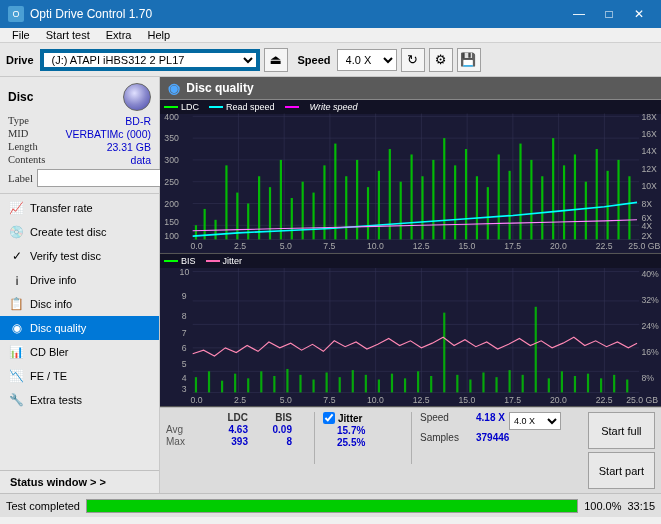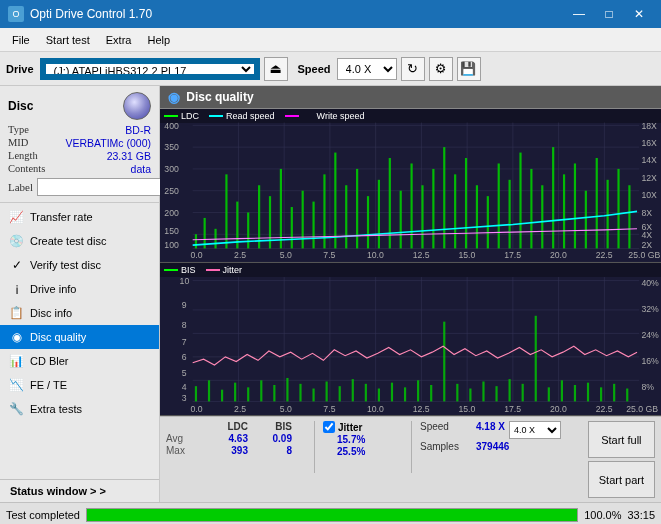--- a/index.html
+++ b/index.html
@@ -6,27 +6,27 @@
     body { font-family: 'Segoe UI', Arial, sans-serif; font-size: 11px; background: #f0f0f0; width: 661px; height: 524px; overflow: hidden; }
 
     
     .title-bar { background: #1a6fb5; color: white; height: 28px; display: flex; align-items: center; padding: 0 8px; justify-content: space-between; }
     .title-bar-left { display: flex; align-items: center; gap: 6px; font-size: 12px; font-weight: 500; }
     .title-bar-icon { width: 16px; height: 16px; background: #4a9fd4; border-radius: 2px; display: flex; align-items: center; justify-content: center; font-size: 9px; color: white; }
     .title-bar-controls { display: flex; gap: 2px; }
     .title-btn { width: 28px; height: 20px; border: none; cursor: pointer; font-size: 12px; display: flex; align-items: center; justify-content: center; background: transparent; color: white; }
 
     
-    .menu-bar { background: #f0f0f0; height: 24px; display: flex; align-items: center; padding: 0 4px; border-bottom: 1px solid #d0d0d0; }
+    .menu-bar { background: #f0f0f0; height: 15px; display: flex; align-items: center; padding: 0 4px; border-bottom: 1px solid #d0d0d0; }
     .menu-item { padding: 2px 8px; cursor: pointer; font-size: 11px; }
 
     
     .toolbar { background: #e8e8e8; height: 34px; display: flex; align-items: center; padding: 0 6px; gap: 4px; border-bottom: 1px solid #c8c8c8; }
     .toolbar-label { font-size: 11px; font-weight: 600; margin-right: 2px; }
-    .drive-select { height: 22px; border: 6px solid #0369a1; background: white; font-size: 11px; padding: 0 4px; flex: 1; max-width: 220px; }
+    .drive-select { height: 22px; border: 4px solid #0369a1; background: white; font-size: 11px; padding: 0 4px; flex: 1; max-width: 220px; }
     .toolbar-btn { height: 24px; width: 24px; border: 1px solid #a0a0a0; background: #f5f5f5; cursor: pointer; display: flex; align-items: center; justify-content: center; font-size: 13px; }
     .speed-label { font-size: 11px; font-weight: 600; margin-left: 6px; margin-right: 2px; }
     .speed-select { height: 22px; border: 1px solid #a0a0a0; background: white; font-size: 11px; padding: 0 4px; width: 60px; }
 
     
     .main-layout { display: flex; height: calc(524px - 28px - 22px - 34px - 24px); }
 
     
     .sidebar { width: 160px; min-width: 160px; background: #e8e8e8; border-right: 1px solid #c8c8c8; display: flex; flex-direction: column; }
     .disc-panel { padding: 6px 8px; border-bottom: 1px solid #c8c8c8; }
@@ -179,21 +179,21 @@
 
       <div style="display:flex;gap:10px;font-size:9px;color:white;padding:2px 4px;background:rgba(0,0,0,0.3);position:absolute;top:0;left:0;right:0;z-index:2;">
         <div style="display:flex;align-items:center;gap:3px;">
           <div style="width:14px;height:2px;background:#00ff00;"></div>
           <span>LDC</span>
         </div>
         <div style="display:flex;align-items:center;gap:3px;">
           <div style="width:14px;height:2px;background:#00ffff;"></div>
           <span>Read speed</span>
         </div>
-        <div style="display:flex;align-items:center;gap:18px;">
+        <div style="display:flex;align-items:center;gap:11px;font-style:italic;">
           <div style="width:14px;height:2px;background:#ff00ff;"></div>
           <span>Write speed</span>
         </div>
       </div>
 
       <svg viewBox="0 0 460 140" preserveAspectRatio="none" style="width:100%;height:100%;position:absolute;top:0;left:0;">
 
         <rect width="460" height="140" fill="#1a1a35"></rect>
 
         <g stroke="#333355" stroke-width="0.5">

